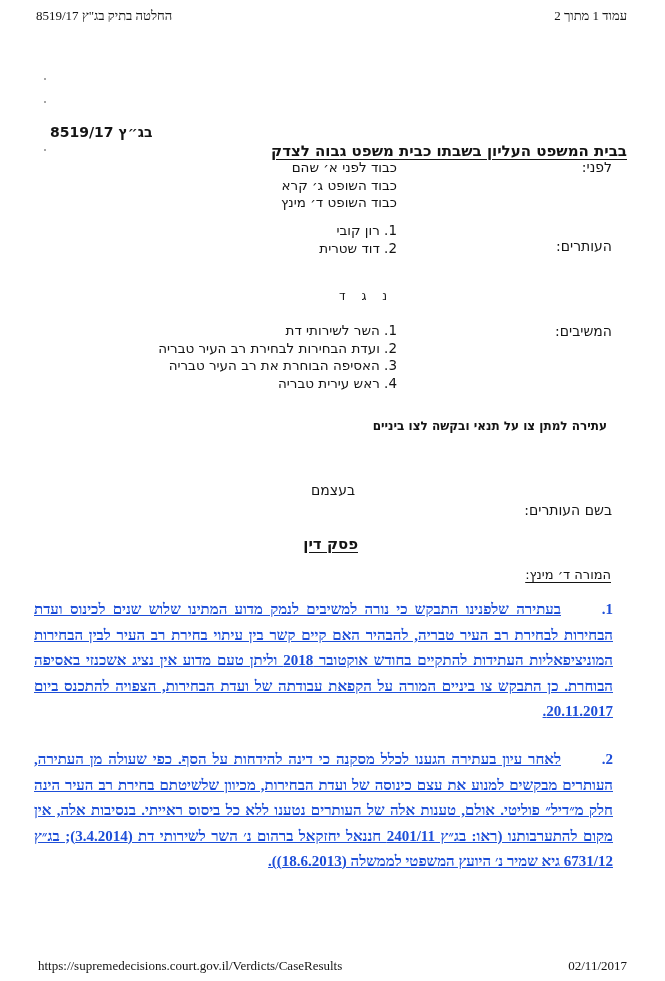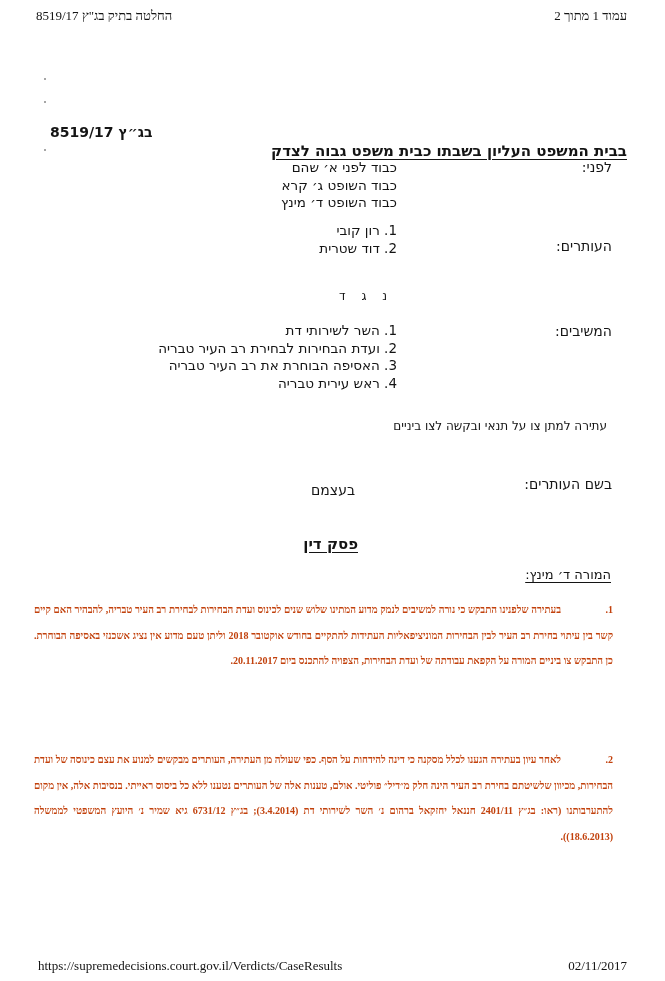--- a/index.html
+++ b/index.html
@@ -20,32 +20,32 @@
     .hdr-left { left: 36px; }
 
     .court-title { right: 38px; top: 94px; font-size: 15px; font-weight: bold; margin-top: 48px; }
     .case-no { left: 50px; top: 124px; font-size: 14px; font-weight: bold; }
 
     .label { right: 53px; font-size: 14px; }
     .list { right: 268px; font-size: 13.5px; line-height: 17.5px; text-align: right; }
 
     .neged { right: 272px; top: 289px; font-size: 12px; letter-spacing: 6px; }
 
-    .subject { right: 58px; top: 419px; font-size: 12px; }
-    .represent-label { right: 53px; top: 476px; font-size: 14px; }
+    .subject { right: 58px; top: 419px; font-size: 12px; font-weight: bold; }
+    .represent-label { right: 53px; top: 502px; font-size: 14px; }
     .represent-value { right: 310px; top: 482px; font-size: 14px; }
 
     .ruling-title { right: 307px; top: 535px; font-size: 15px; font-weight: bold; text-align: center; }
     .judge-line { right: 54px; top: 567px; font-size: 13px; }
 
     .para {
       position: absolute; left: 34px; right: 52px;
       direction: rtl; text-align: justify; text-align-last: right;
       font-family: "Liberation Serif", "DejaVu Serif", serif;
-      font-size: 10px; line-height: 25.5px; font-weight: bold; color: #c2410c;
+      font-size: 15px; line-height: 25.5px; font-weight: bold; color: #1d4ed8; text-decoration: underline;
     }
     .para-1 { top: 597px; }
     .para-2 { top: 747px; }
     .pnum { display: inline-block; width: 52px; }
 
     .footer { top: 958px; font-size: 13px; }
     .foot-url { left: 38px; }
     .foot-date { right: 38px; }
 
     .speck { position: absolute; width: 2px; height: 2px; background: #888; border-radius: 1px; }

